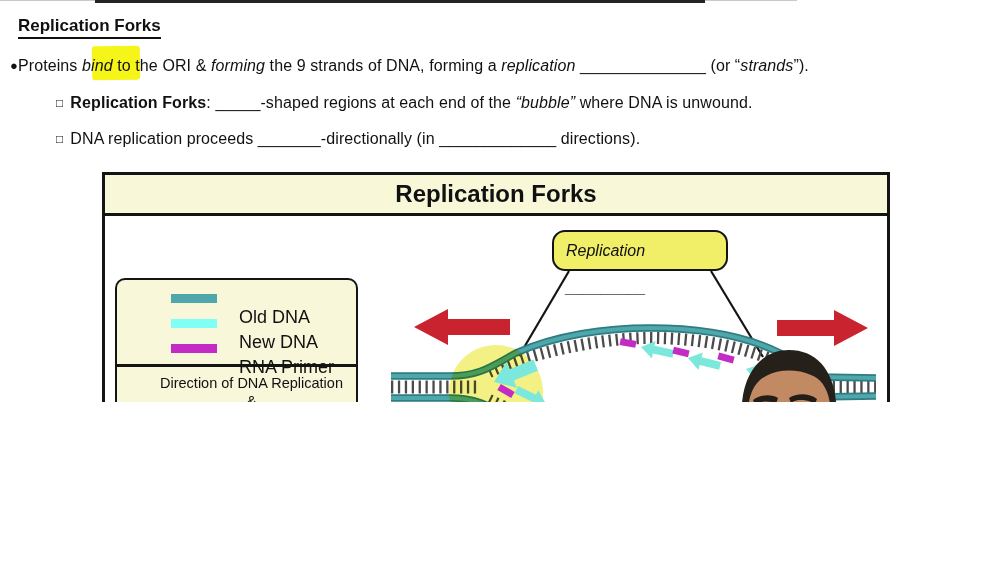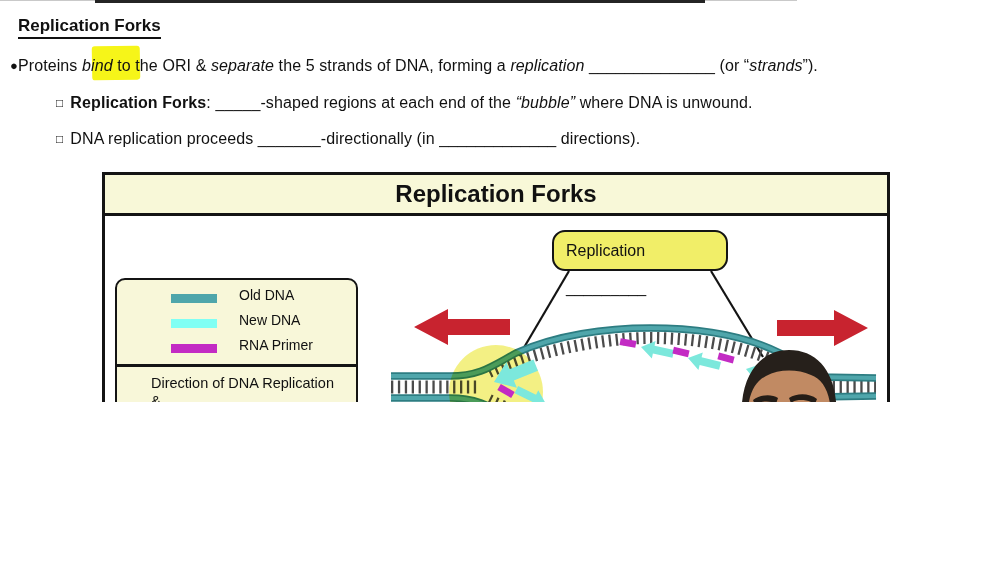--- a/index.html
+++ b/index.html
@@ -28,49 +28,49 @@
 
   
   .diagram{position:absolute;left:102px;top:172px;width:788px;height:368px;
            border:3px solid #141414;box-sizing:border-box;background:#fff;z-index:1;}
   .diagram-title{height:38px;background:#f8f8d8;border-bottom:3px solid #141414;
                  text-align:center;line-height:38px;font-size:24px;font-weight:bold;}
 
   .legend{position:absolute;left:115px;top:278px;width:243px;height:166px;z-index:2;
           background:#f8f7d9;border:2.5px solid #141414;border-radius:10px;box-sizing:border-box;}
   .legend .swatch{position:absolute;left:54px;width:46px;height:9px;}
-  .legend .swlabel{position:absolute;left:122px;font-size:14px;}
+  .legend .swlabel{position:absolute;left:122px;font-size:18px;margin-top:20px;}
   .legend-divider{position:absolute;left:0;top:84px;width:100%;height:2.5px;background:#141414;}
-  .legend-dir{position:absolute;left:34px;right:4px;top:94px;
+  .legend-dir{position:absolute;left:34px;right:4px;top:94px;text-align:center;
               font-size:14.5px;line-height:18px;}
   .legend-arrow{position:absolute;left:12px;top:122px;}
 
   .label-box{position:absolute;border:2.5px solid #141414;border-radius:13px;
              box-sizing:border-box;font-size:16px;z-index:3;}
   .label-top{left:552px;top:230px;width:176px;height:41px;line-height:37px;
-             padding-left:12px;background:#f1ee68;}
+             padding-left:12px;background:#f1ee68;font-style:italic;}
   .label-bottom{left:536px;top:491px;width:186px;height:44px;line-height:40px;
                 padding-left:14px;background:#b7e7dc;}
 
   .art{position:absolute;left:0;top:0;z-index:2;pointer-events:none;}
   .presenter-svg{position:absolute;left:630px;top:342px;z-index:6;}
 </style>
 </head>
 <body>
 
 <div class="stage">
 
   <div class="artifact-line"></div>
   <div class="artifact-bar"></div>
 
   <div class="notes">
     <div class="highlight-mark"></div>
     <div class="heading">Replication Forks</div>
 
-    <div class="line bullet-line"><span class="marker-dot">●</span><span>Proteins </span><span class="it">bind</span><span> to the ORI &amp; </span><span class="it">separate</span><span> the 5 strands of DNA, forming a </span><span class="it">replication</span><span> ______________ (or “</span><span class="it">strands</span><span>”).</span></div>
+    <div class="line bullet-line"><span class="marker-dot">●</span><span>Proteins </span><span class="it">bind</span><span> to the ORI &amp; </span><span class="it">forming</span><span> the 9 strands of DNA, forming a </span><span class="it">replication</span><span> ______________ (or “</span><span class="it">strands</span><span>”).</span></div>
 
     <div class="line sub1"><span class="marker-sq">□</span><span class="bd">Replication Forks</span><span>: _____-shaped regions at each end of the </span><span class="bdit">“bubble”</span><span> where DNA is unwound.</span></div>
 
     <div class="line sub2"><span class="marker-sq">□</span><span>DNA replication proceeds _______-directionally (in _____________ directions).</span></div>
   </div>
 
   <div class="diagram">
     <div class="diagram-title">Replication Forks</div>
   </div>
 

